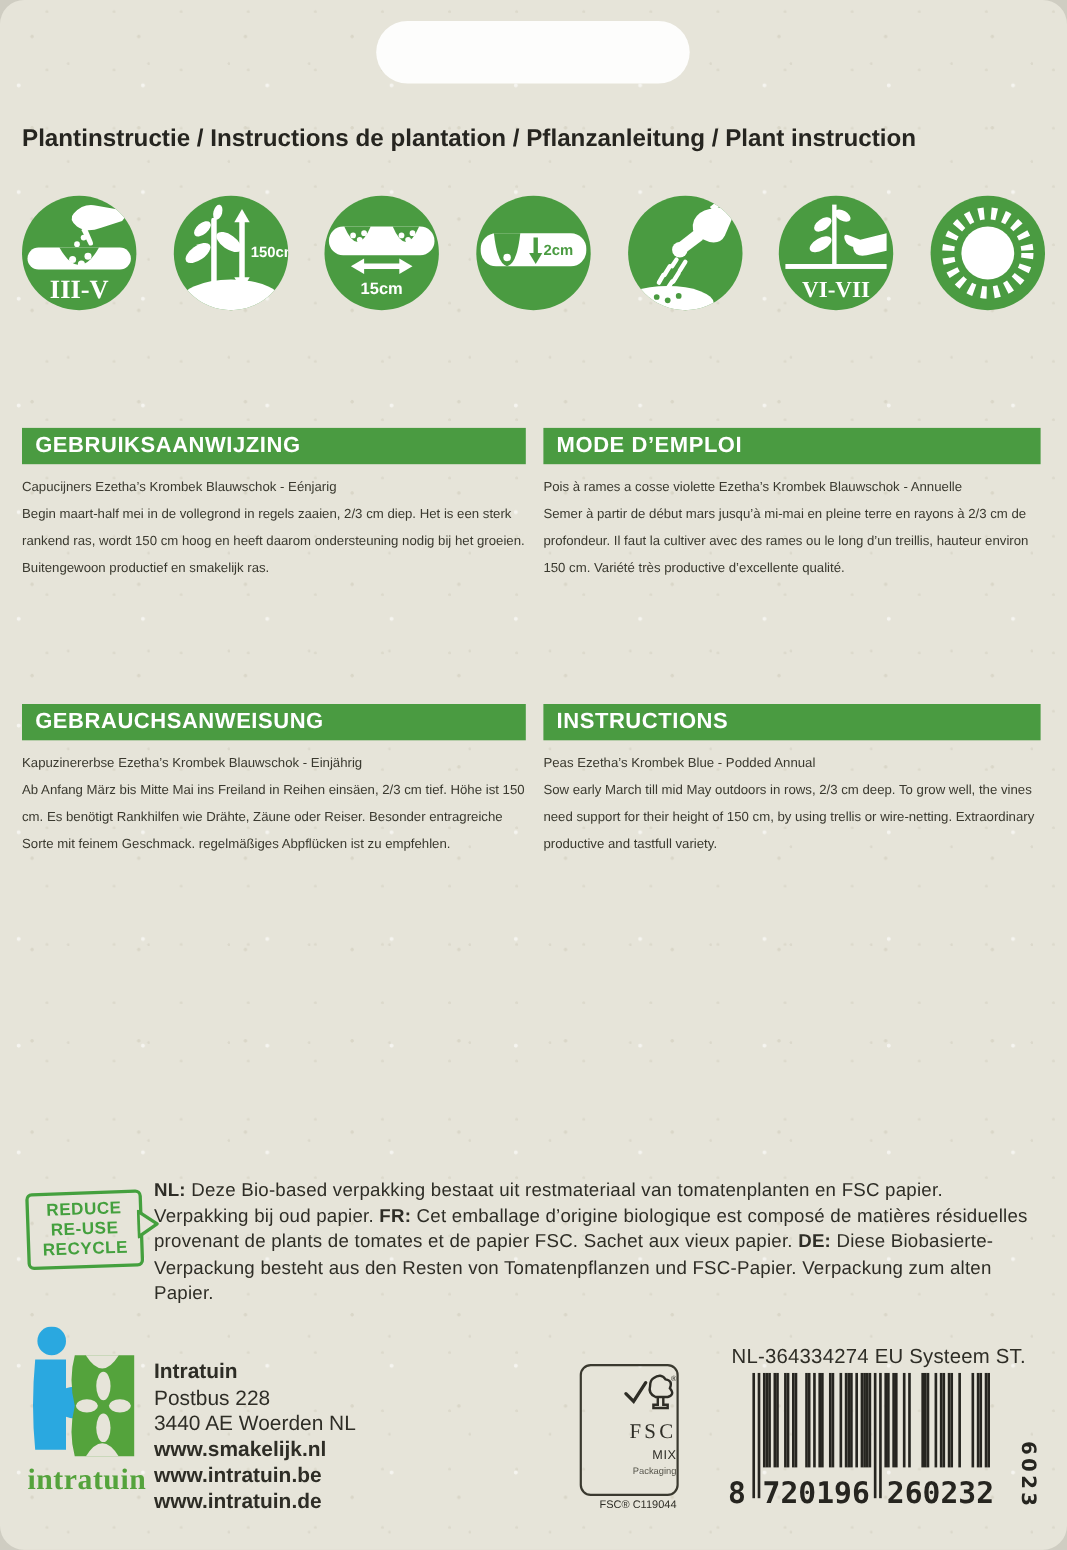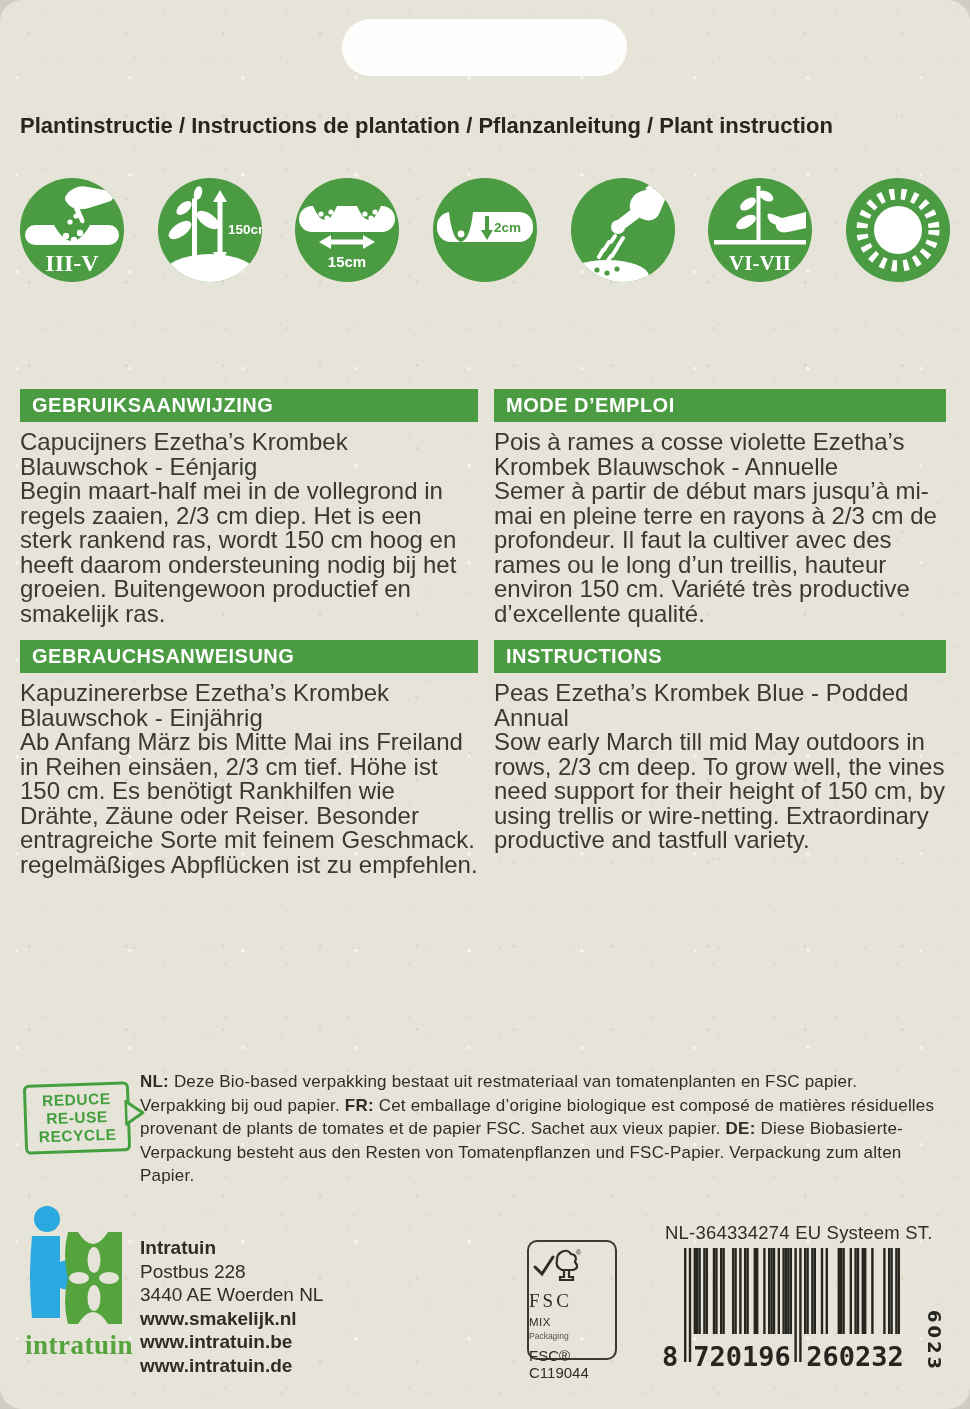--- a/index.html
+++ b/index.html
@@ -21,44 +21,44 @@
   .icon-circle{width:104px;height:104px;border-radius:50%;background:#4a9b41;overflow:hidden;flex:0 0 auto;}
   .icon-circle svg{display:block;width:104px;height:104px;}
 
   .lang{position:absolute;margin-top:36px;}
   .sec-nl{left:20px;top:353px;width:458px;}
   .sec-fr{left:494px;top:353px;width:452px;}
   .sec-de{left:20px;top:604px;width:458px;}
   .sec-en{left:494px;top:604px;width:452px;}
   .sec-header{height:33px;line-height:33px;background:#4a9b41;color:#fff;
     font-size:20px;font-weight:bold;letter-spacing:.5px;padding-left:12px;}
-  .sec-body{margin:8px 0 0 0;font-size:24px;line-height:24.5px;color:#3a392f;}
+  .sec-body{margin:8px 0 0 0;font-size:12px;line-height:24.5px;color:#3a392f;}
   .sec-body p{margin:0;}
 
   .recycle-badge{position:absolute;left:24px;top:1083px;width:100px;height:64px;
     border:3px solid #44a03e;border-radius:6px;transform:rotate(-2deg);
     display:flex;flex-direction:column;justify-content:center;text-align:center;
     color:#44a03e;font-weight:bold;font-size:15.5px;line-height:18px;letter-spacing:.5px;}
   .badge-pointer{position:absolute;right:-18px;top:15px;}
   .recycle-text{position:absolute;left:140px;top:1070px;width:808px;margin:0;
     font-size:17px;line-height:23.5px;color:#2e2d26;letter-spacing:.2px;}
   .recycle-text b{font-weight:bold;}
 
   .logo{position:absolute;left:20px;top:1206px;}
   .wordmark{position:absolute;left:18px;top:1330px;width:122px;text-align:center;
     font-family:"Liberation Serif",serif;font-weight:bold;font-size:27px;color:#54a33c;letter-spacing:.5px;}
   .address{position:absolute;left:140px;top:1236px;font-size:19px;line-height:23.5px;color:#2e2d26;}
   .address .b{font-weight:bold;}
 
   .fsc{position:absolute;left:527px;top:1240px;width:90px;height:120px;box-sizing:border-box;
-    border:2px solid #3a392f;border-radius:10px;text-align:left;padding-top:5px;color:#2e2d26;}
+    border:2px solid #3a392f;border-radius:10px;text-align:right;padding-top:5px;color:#2e2d26;}
   .fsc-name{font-family:"Liberation Serif",serif;font-size:19px;letter-spacing:3px;margin-top:1px;}
   .fsc-mix{font-size:11.5px;margin-top:4px;letter-spacing:.5px;}
   .fsc-pack{font-size:8.5px;margin-top:3px;color:#55544a;}
-  .fsc-lic{font-size:15px;margin-top:6px;}
+  .fsc-lic{font-size:10px;margin-top:21px;}
 
   .bc-label{position:absolute;left:665px;top:1222px;font-size:18.5px;color:#2e2d26;letter-spacing:.2px;}
   .barcode{position:absolute;left:662px;top:1248px;width:250px;height:122px;}
   .batch{position:absolute;left:924px;top:1310px;writing-mode:vertical-rl;
     font-family:"DejaVu Sans",sans-serif;font-size:18px;font-weight:bold;letter-spacing:3px;color:#262520;}
 </style>
 </head>
 <body>
 
 <div class="packet">

